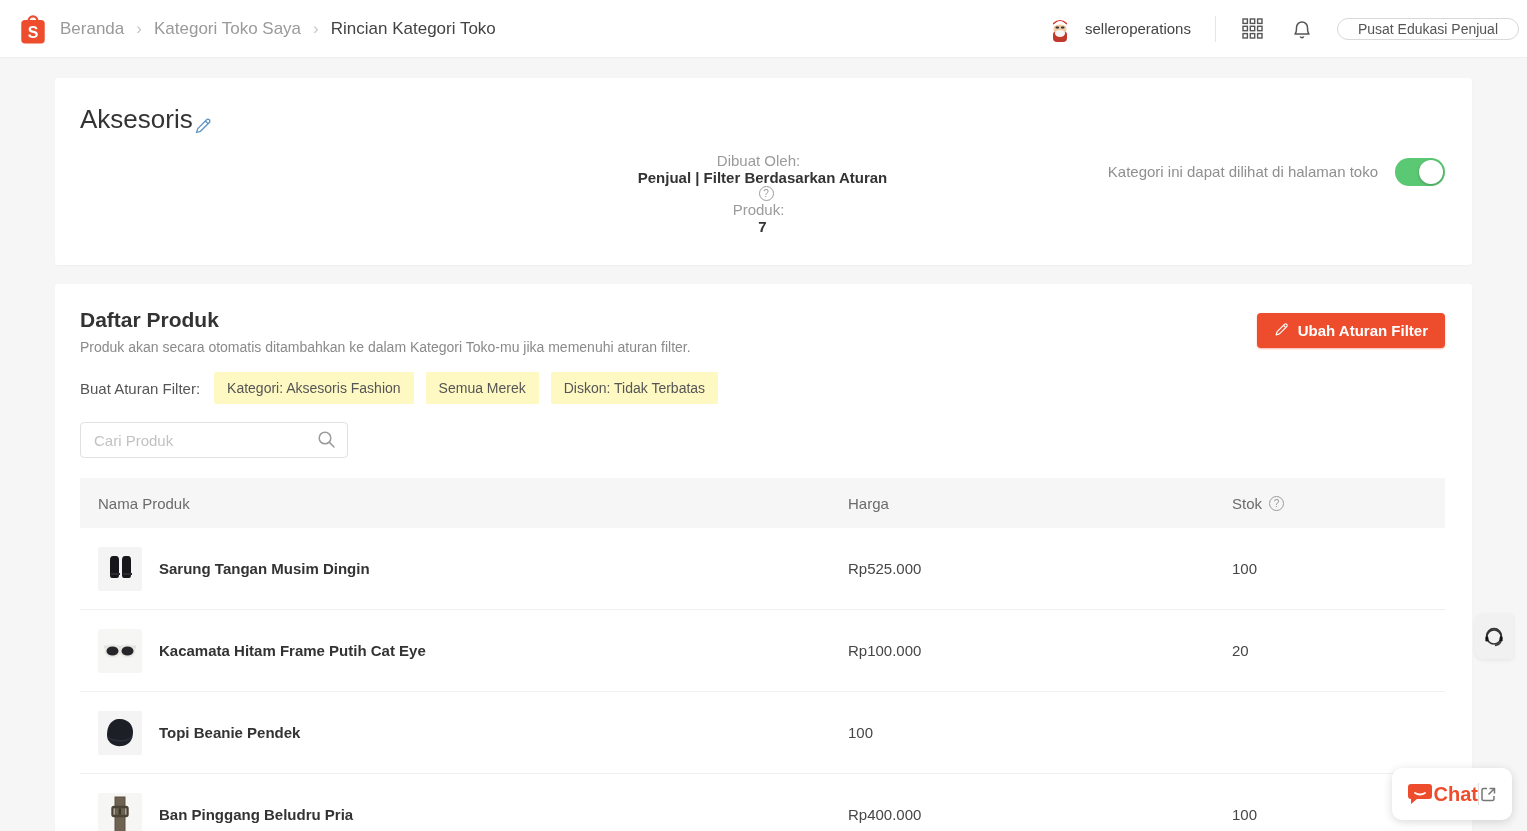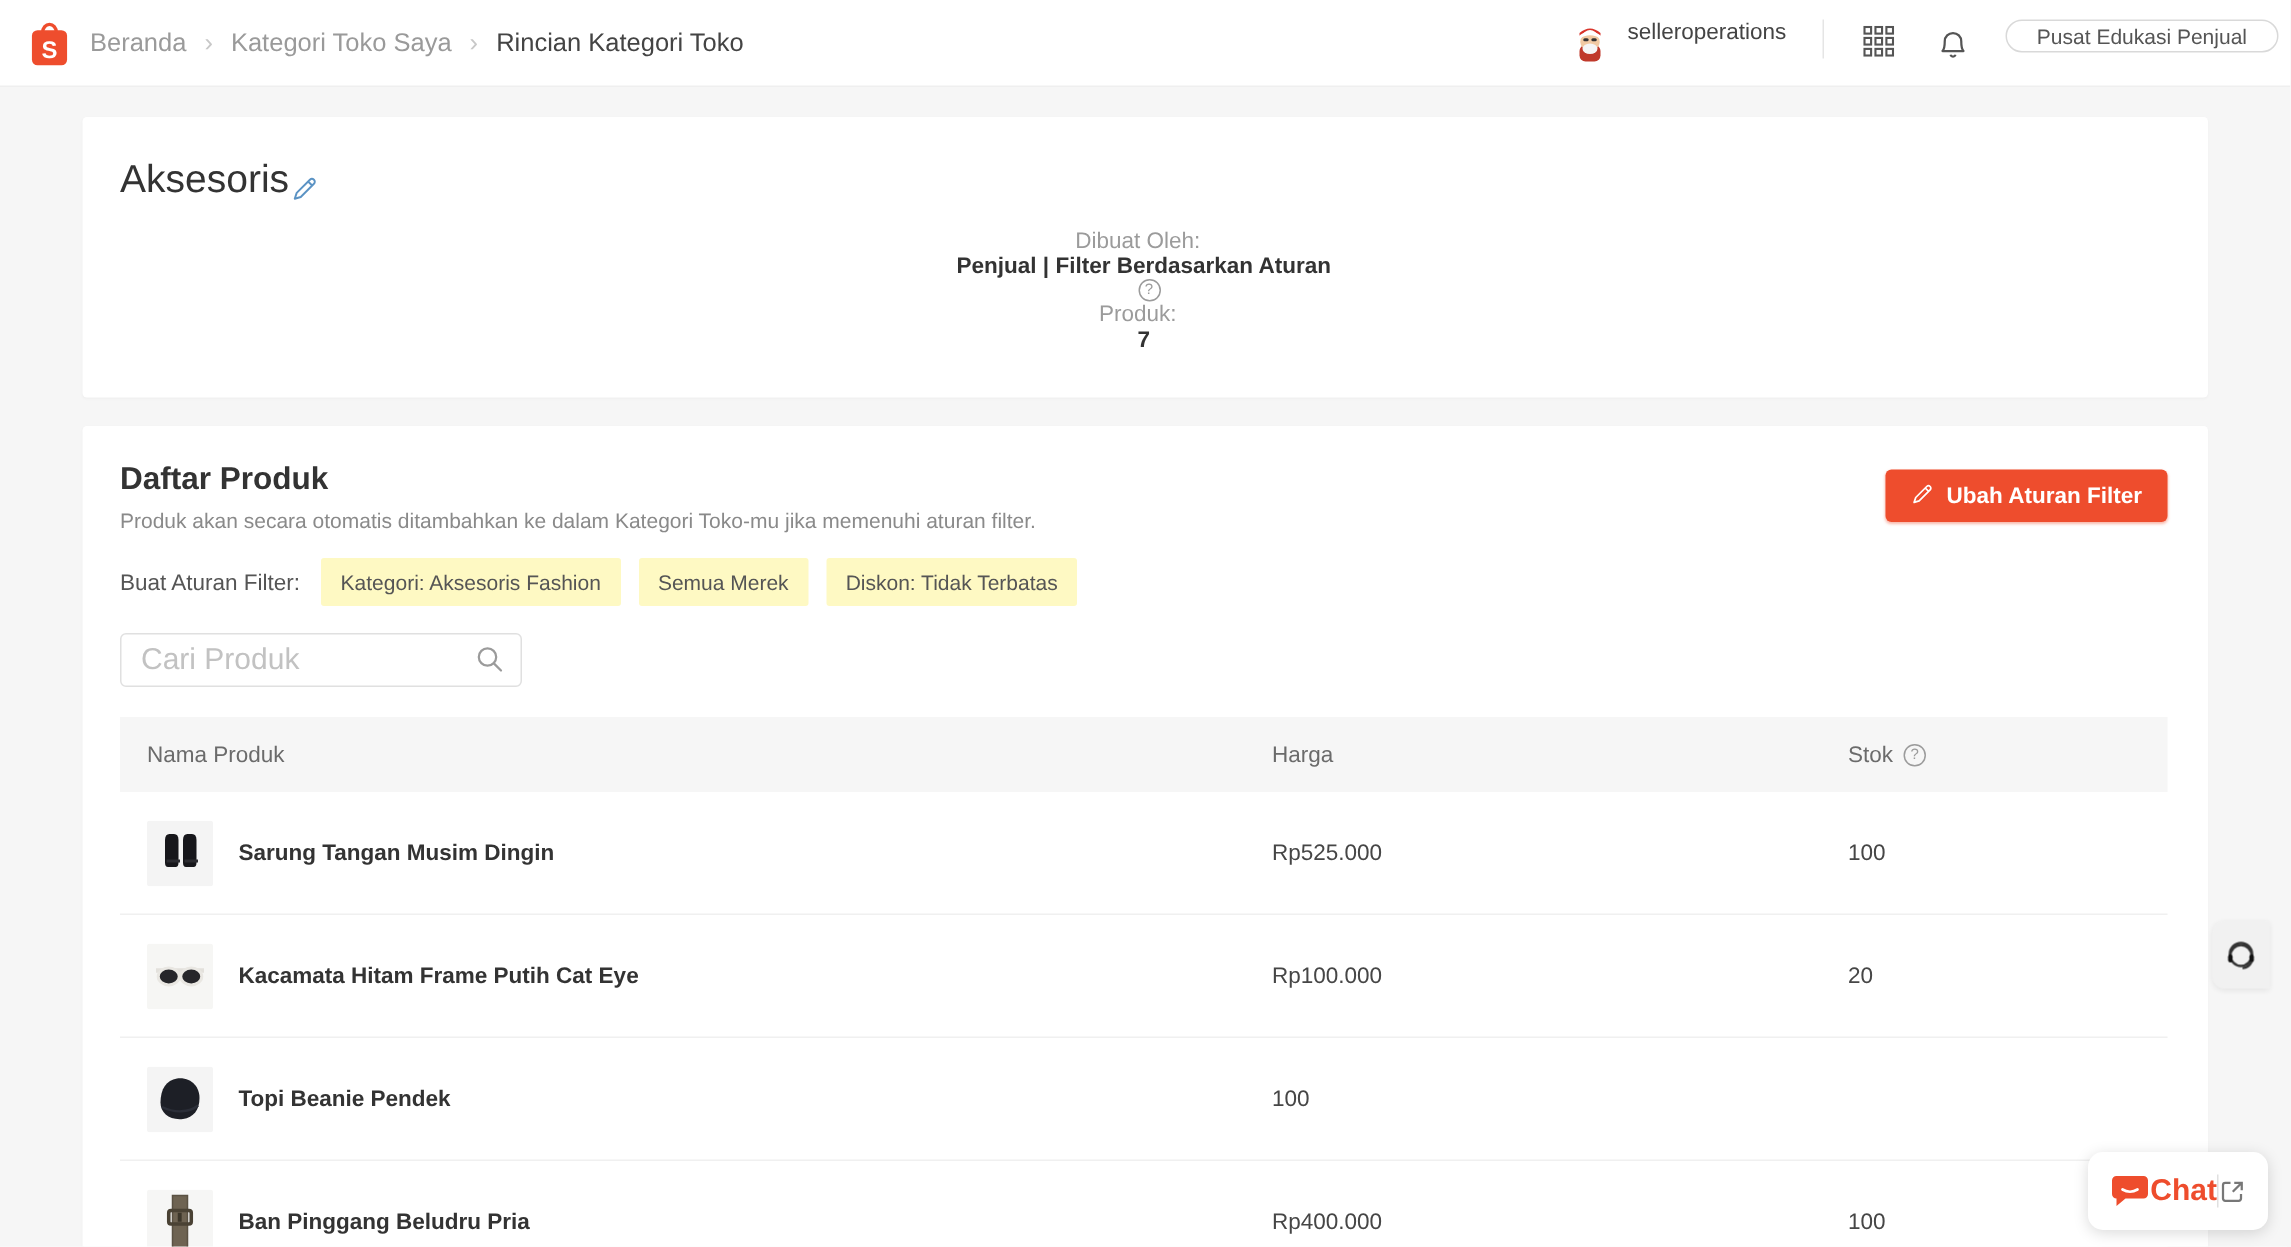--- a/index.html
+++ b/index.html
@@ -6,21 +6,21 @@
   html,body { width:1527px; height:831px; overflow:hidden; background:#f6f6f6;
     font-family:"Liberation Sans","DejaVu Sans",sans-serif; color:#333; }
 
   
   .topbar { height:58px; background:#fff; display:flex; align-items:center;
     padding:0 8px 0 18px; border-bottom:1px solid #efefef; }
   .logo { width:30px; height:34px; margin-right:12px; flex:none; }
   .crumb { font-size:17px; color:#9a9a9a; cursor:pointer; white-space:nowrap; }
   .crumb.current { color:#444; cursor:default; }
   .crumb-sep { color:#c8c8c8; font-size:17px; }
-  .topbar-right { margin-left:auto; display:flex; align-items:flex-start; }
+  .topbar-right { margin-left:auto; display:flex; align-items:center; }
   .avatar { width:30px; height:30px; margin-right:10px; }
   .username { font-size:15px; color:#444; margin-right:24px; }
   .v-divider { width:1px; height:26px; background:#e5e5e5; margin-right:22px; }
   .icon-btn { background:none; border:none; cursor:pointer; padding:4px; margin-right:20px;
     display:flex; align-items:center; }
   .edu-btn { border:1px solid #d9d9d9; background:#fff; border-radius:20px;
     padding:2px 20px; font-size:14px; color:#555; cursor:pointer; white-space:nowrap;
     font-family:inherit; }
 
   
@@ -51,21 +51,21 @@
   .edit-filter-btn { position:absolute; right:27px; top:29px; background:#ee4d2d; border:none;
     color:#fff; font-size:15px; font-weight:700; border-radius:4px; padding:9px 17px;
     display:flex; gap:9px; cursor:pointer; font-family:inherit;
     box-shadow:0 1px 2px rgba(238,77,45,0.4); }
   .filter-row { margin-top:17px; display:flex; align-items:center; gap:12px; font-size:15px; }
   .filter-label { color:#555; margin-right:2px; }
   .filter-tag { background:#fef9c3; color:#555; font-size:14px; padding:8px 13px;
     border-radius:2px; white-space:nowrap; }
   .search-wrap { margin-top:18px; position:relative; width:268px; }
   .search-input { width:268px; height:36px; border:1px solid #e0e0e0; border-radius:4px;
-    padding:0 38px 0 13px; font-size:20px; color:#333; font-family:inherit; outline:none; }
+    padding:0 38px 0 13px; font-size:15px; color:#333; font-family:inherit; outline:none; }
   .search-input::placeholder { color:#c2c2c2; }
   .search-icon { position:absolute; right:12px; top:8px; cursor:pointer; }
 
   
   .table { margin-top:20px; }
   .t-head { display:flex; align-items:center; background:#f6f6f6; height:50px;
     font-size:15px; color:#6b6b6b; }
   .col-name { width:768px; padding-left:18px; display:flex; align-items:center; }
   .col-price { width:384px; }
   .col-stock { flex:1; display:flex; align-items:center; }
@@ -151,20 +151,26 @@
       </span>
     </div>
     <div class="cat-meta">
       <span class="meta-label">Dibuat Oleh:</span>
       <span class="meta-value">Penjual | Filter Berdasarkan Aturan</span>
       <span class="help-icon">?</span>
       <span class="meta-gap"></span>
       <span class="meta-label">Produk:</span>
       <span class="meta-value">7</span>
     </div>
+    <div class="visibility">
+      <span class="visibility-label">Kategori ini dapat dilihat di halaman toko</span>
+      <div class="toggle on" style="background:#5bc873;">
+        <div class="knob"></div>
+      </div>
+    </div>
   </div>
 
   <div class="card card-products">
     <div class="section-title">Daftar Produk</div>
     <div class="section-sub">Produk akan secara otomatis ditambahkan ke dalam Kategori Toko-mu jika memenuhi aturan filter.</div>
     <button class="edit-filter-btn">
       <svg width="15" height="15" viewBox="0 0 18 18">
         <path d="M2.5 15.5 L3.8 11.6 L12.6 2.8 a1.9 1.9 0 0 1 2.7 2.7 L6.5 14.3 L2.5 15.5 Z M11.4 4 l2.7 2.7" fill="none" stroke="#ffffff" stroke-width="1.4" stroke-linejoin="round"></path>
       </svg>
       <span>Ubah Aturan Filter</span>

